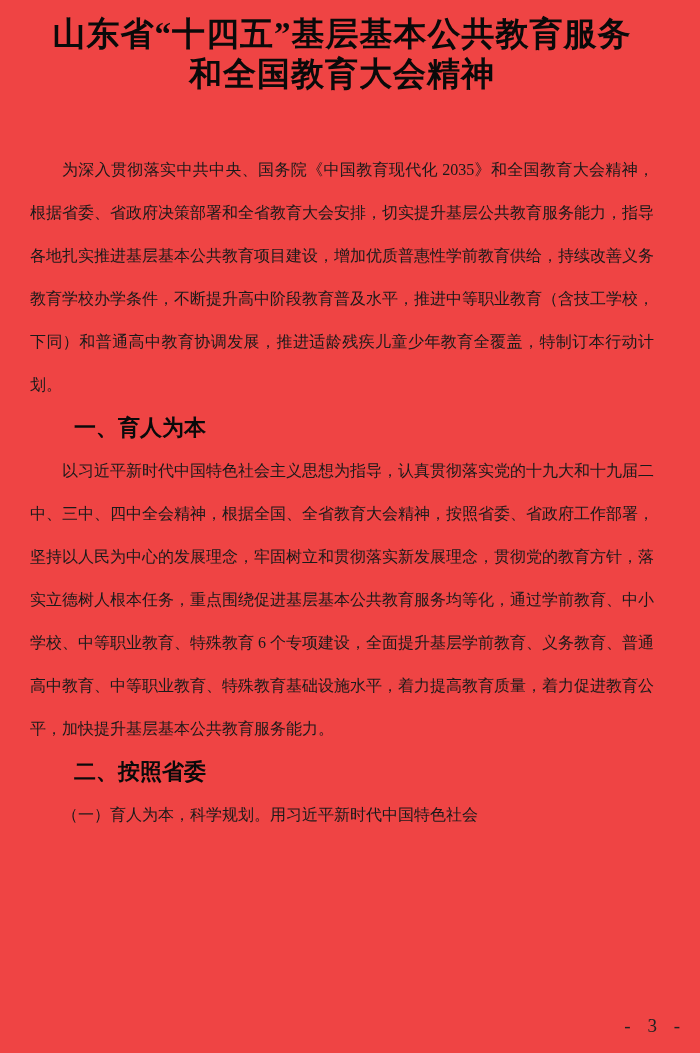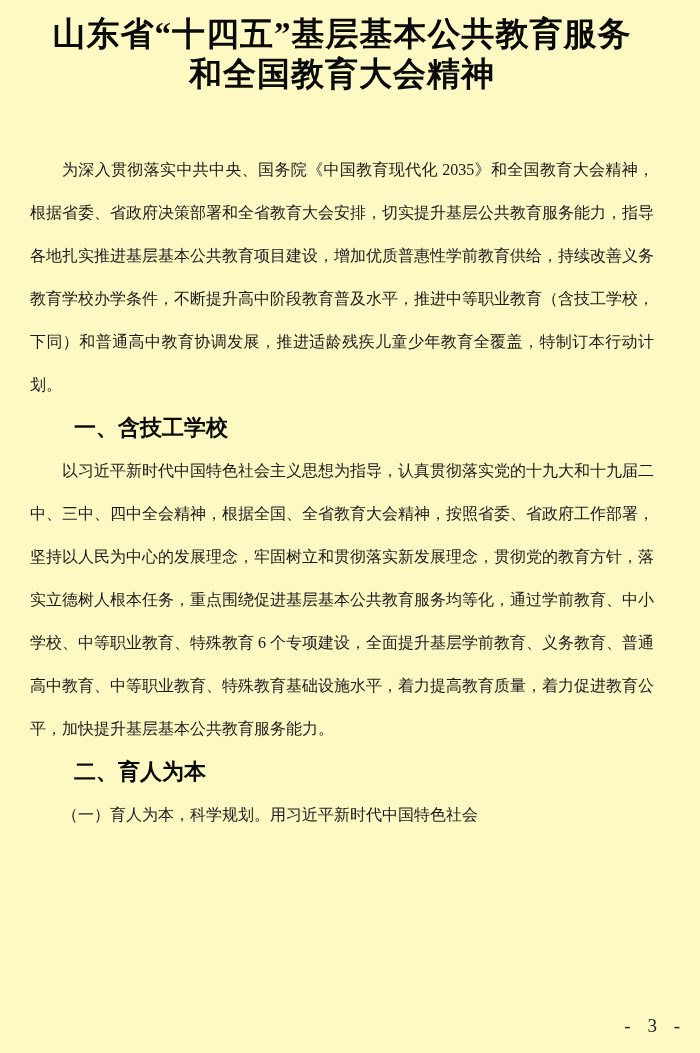--- a/index.html
+++ b/index.html
@@ -5,21 +5,21 @@
   html, body {
     margin: 0;
     padding: 0;
     background: #ffffff;
   }
   .page {
     position: relative;
     width: 700px;
     height: 1053px;
     margin: 0 auto;
-    background: #fef9c3;
+    background: #ef4444;
     color: #111111;
     overflow: hidden;
     box-sizing: border-box;
     padding: 14px 46px 0 30px;
     font-family: "Liberation Serif", "DejaVu Serif", serif;
   }
   .doc-title {
     margin: 0 0 54px 0;
     text-align: center;
     font-size: 33px;
@@ -67,23 +67,23 @@
 
 <div class="page">
 
   <h1 class="doc-title">
     <div>山东省“十四五”基层基本公共教育服务</div>
     <div>和全国教育大会精神</div>
   </h1>
 
   <p class="body-para">为深入贯彻落实中共中央、国务院《中国教育现代化 2035》和全国教育大会精神，根据省委、省政府决策部署和全省教育大会安排，切实提升基层公共教育服务能力，指导各地扎实推进基层基本公共教育项目建设，增加优质普惠性学前教育供给，持续改善义务教育学校办学条件，不断提升高中阶段教育普及水平，推进中等职业教育（含技工学校，下同）和普通高中教育协调发展，推进适龄残疾儿童少年教育全覆盖，特制订本行动计划。</p>
 
-  <h2 class="section-heading">一、含技工学校</h2>
+  <h2 class="section-heading">一、育人为本</h2>
 
   <p class="body-para">以习近平新时代中国特色社会主义思想为指导，认真贯彻落实党的十九大和十九届二中、三中、四中全会精神，根据全国、全省教育大会精神，按照省委、省政府工作部署，坚持以人民为中心的发展理念，牢固树立和贯彻落实新发展理念，贯彻党的教育方针，落实立德树人根本任务，重点围绕促进基层基本公共教育服务均等化，通过学前教育、中小学校、中等职业教育、特殊教育 6 个专项建设，全面提升基层学前教育、义务教育、普通高中教育、中等职业教育、特殊教育基础设施水平，着力提高教育质量，着力促进教育公平，加快提升基层基本公共教育服务能力。</p>
 
-  <h2 class="section-heading">二、育人为本</h2>
+  <h2 class="section-heading">二、按照省委</h2>
 
   <p class="body-para"><span class="lead-in">（一）育人为本，科学规划。</span><span>用习近平新时代中国特色社会</span></p>
 
   <div class="page-number">- 3 -</div>
 
 </div>
 
 </body></html>

